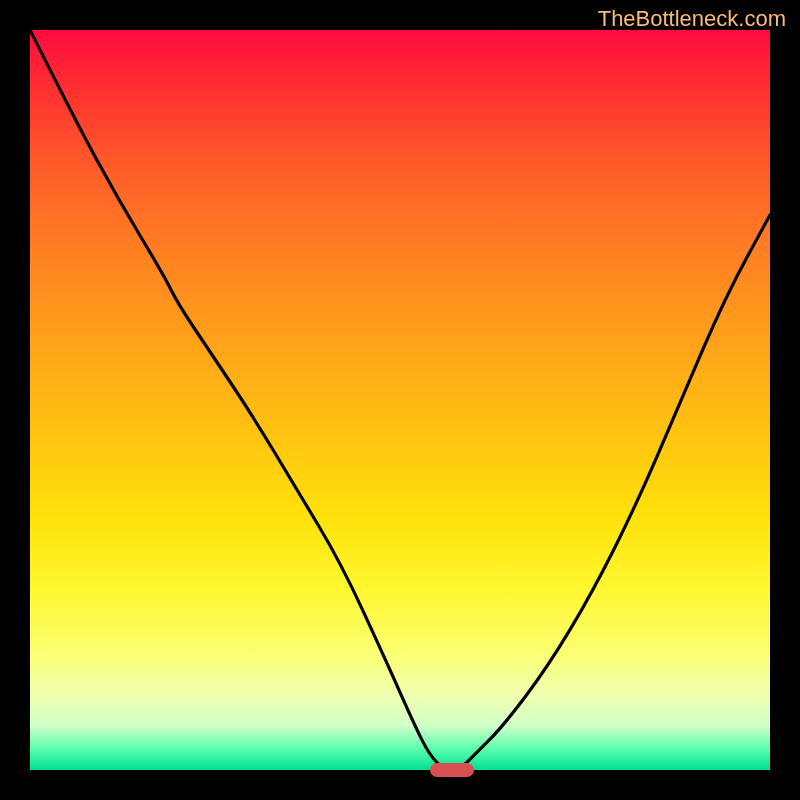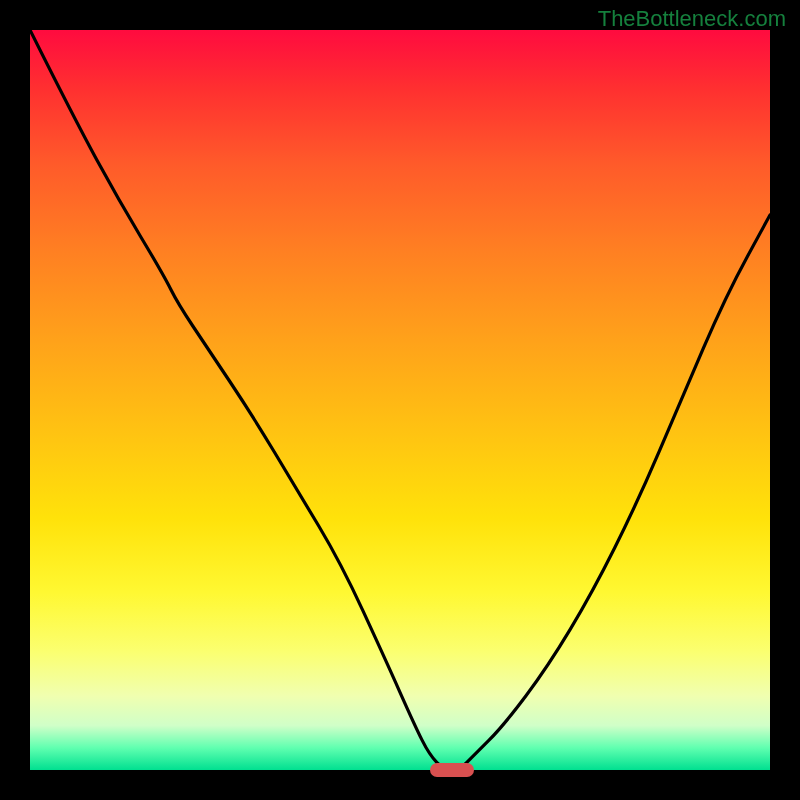--- a/index.html
+++ b/index.html
@@ -8,21 +8,21 @@
     width: 800px;
     height: 800px;
     background: #000;
     position: relative;
     font-family: Arial, sans-serif;
   }
   .watermark {
     position: absolute;
     top: 6px;
     right: 14px;
-    color: #15803d;
+    color: #fdba74;
     font-size: 22px;
     font-weight: normal;
     z-index: 10;
   }
   .plot-area {
     position: absolute;
     left: 30px;
     top: 30px;
     width: 740px;
     height: 740px;

